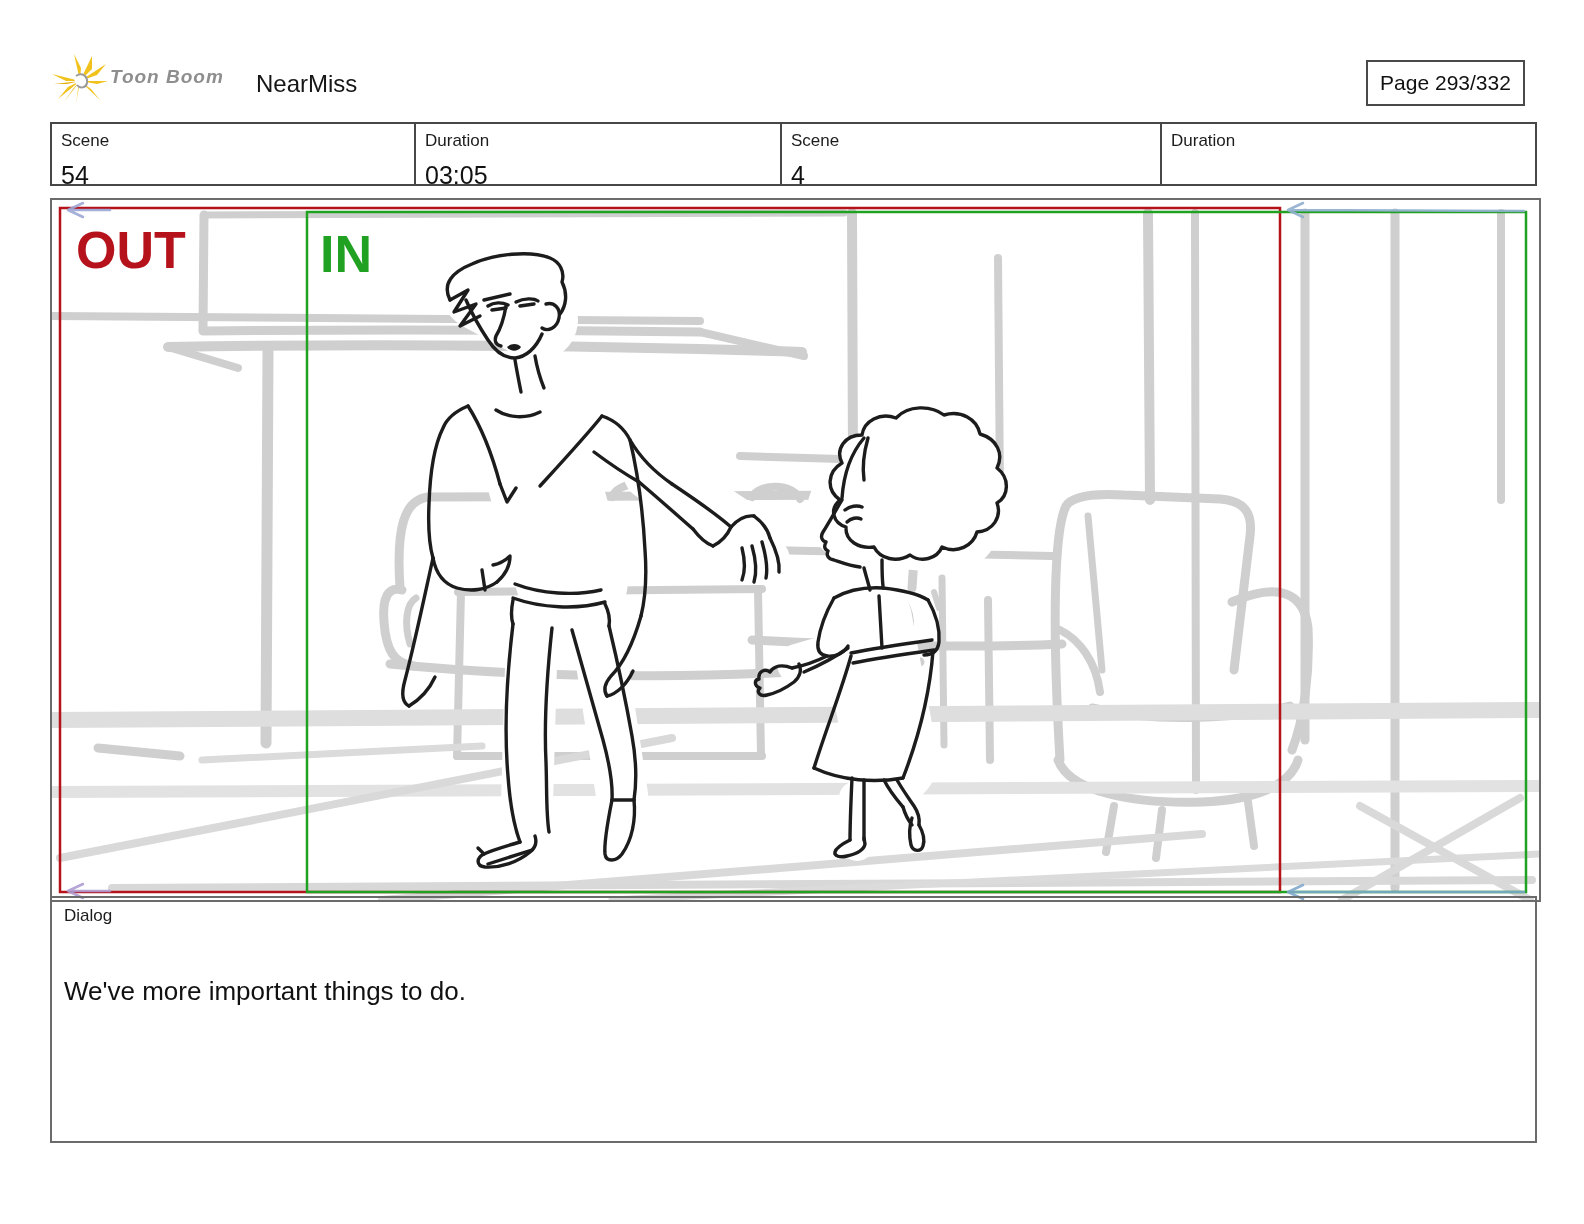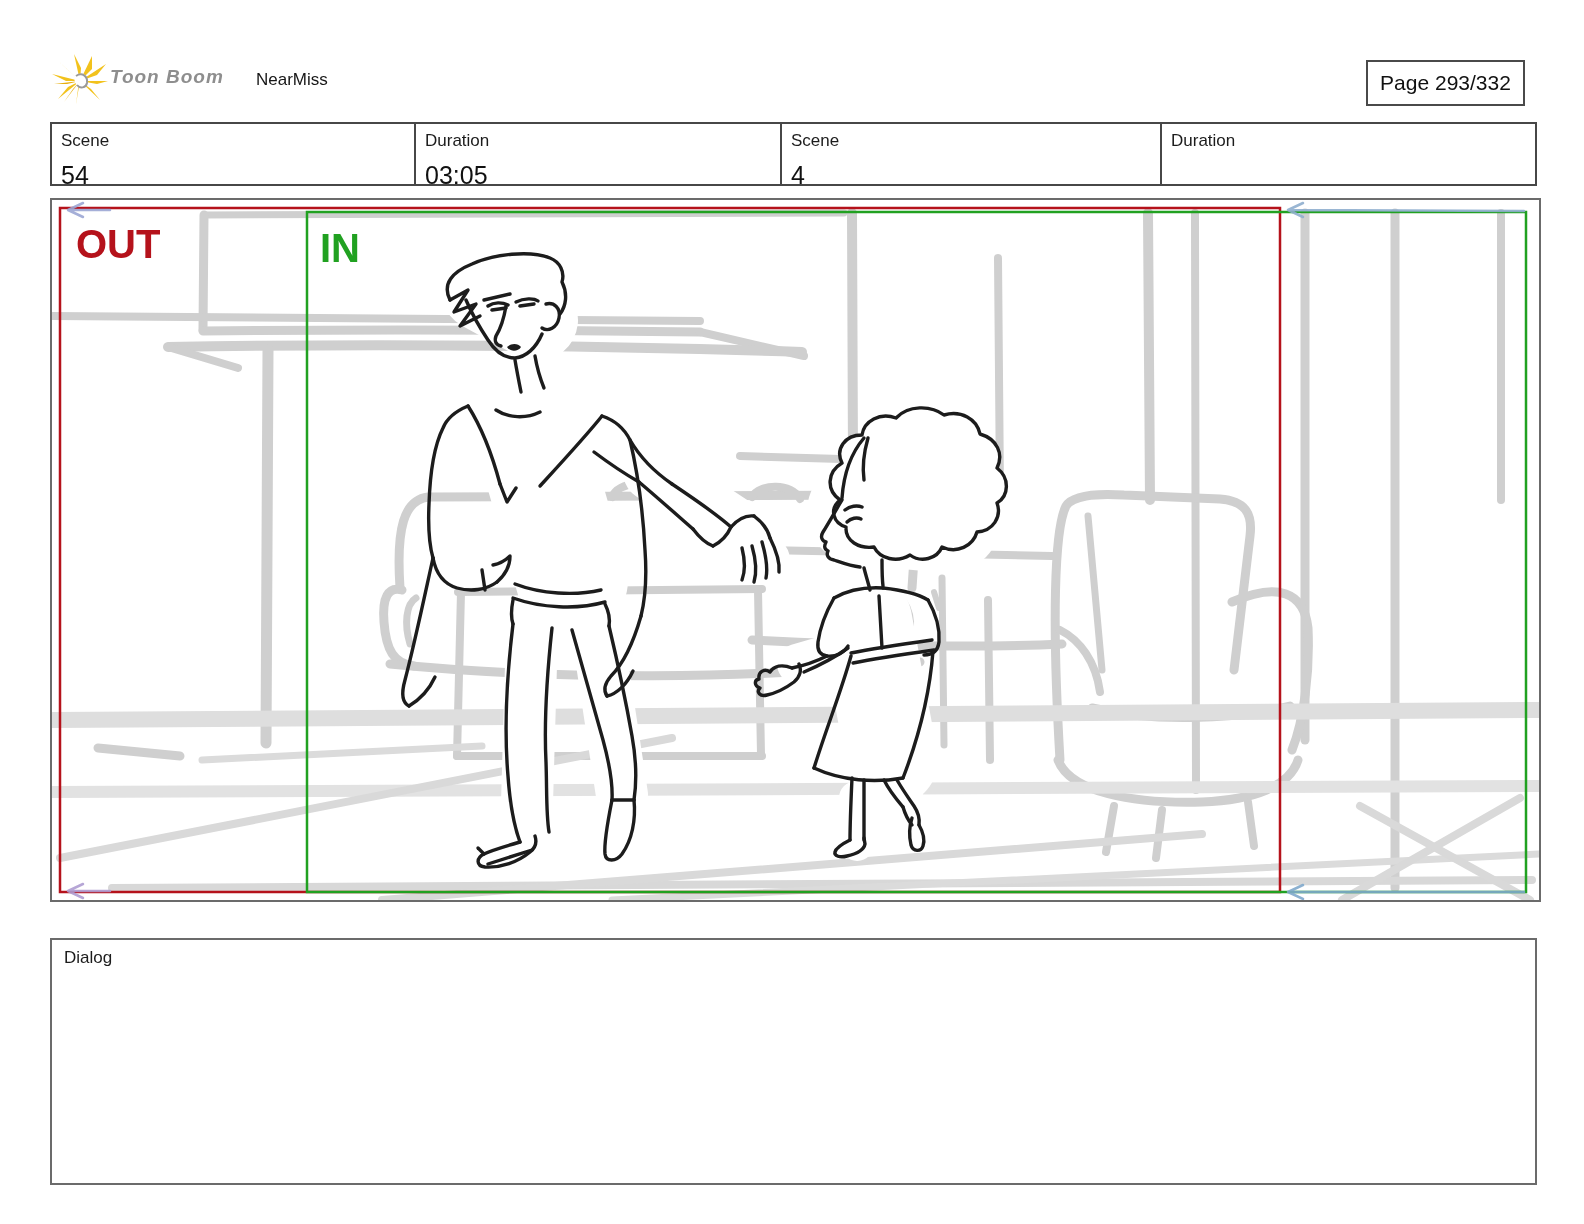--- a/index.html
+++ b/index.html
@@ -4,45 +4,45 @@
 <style>
   html,body{margin:0;padding:0;background:#ffffff;}
   .page{
     position:relative;width:1584px;height:1224px;background:#fff;
     font-family:"Liberation Sans","DejaVu Sans",sans-serif;color:#1a1a1a;overflow:hidden;
   }
   
   .hdr-logo{position:absolute;left:52px;top:54px;width:56px;height:54px;}
   .brand{position:absolute;left:110px;top:66px;font-size:19px;font-weight:bold;font-style:italic;
          color:#8e8e8e;letter-spacing:1px;}
-  .project-title{position:absolute;left:256px;top:70px;font-size:17px;color:#161616;}
+  .project-title{position:absolute;left:256px;top:70px;font-size:24px;color:#161616;}
   .page-box{position:absolute;left:1366px;top:60px;width:155px;height:42px;border:2px solid #4a4a4a;
             display:flex;align-items:center;justify-content:center;font-size:21px;color:#111;}
   
   .info-table{position:absolute;left:50px;top:122px;width:1487px;height:64px;
               border:2px solid #474747;box-sizing:border-box;display:flex;}
   .info-cell{height:100%;box-sizing:border-box;border-right:2px solid #474747;
              padding:6px 0 0 9px;}
   .info-cell:last-child{border-right:none;}
   .cell-label{font-size:17px;color:#1c1c1c;line-height:1.35;}
   .cell-value{font-size:25px;color:#111;margin-top:8px;}
   .w0{width:365px}.w1{width:367px}.w2{width:381px}.w3{width:374px}
   
   .board-panel{position:absolute;left:50px;top:198px;width:1487px;height:700px;
                border:2px solid #6b6b6b;box-sizing:content-box;background:#fff;}
   .board-panel svg{position:absolute;left:0;top:0;width:1487px;height:700px;}
-  .cam-label{position:absolute;font-size:40px;font-weight:bold;line-height:1;user-select:none;}
+  .cam-label{position:absolute;font-size:52px;font-weight:bold;line-height:1;user-select:none;}
   .cam-label.out{left:24px;top:24px;}
   .cam-label.in{left:268px;top:28px;}
   .sketch{stroke-linecap:round;stroke-linejoin:round;fill:none;}
   .ink{stroke:#1c1c1c;stroke-width:3.4;stroke-linecap:round;stroke-linejoin:round;fill:none;}
   .ink-fill{fill:#1c1c1c;stroke:none;}
   .backing{stroke:#ffffff;fill:none;stroke-linecap:round;stroke-linejoin:round;}
   
-  .dialog-box{position:absolute;left:50px;top:938px;width:1487px;height:247px;
+  .dialog-box{position:absolute;left:50px;top:896px;width:1487px;height:247px;
               border:2px solid #6b6b6b;box-sizing:border-box;padding:8px 12px;}
   .dialog-label{font-size:17px;color:#1c1c1c;}
   .dialog-character{font-size:26px;color:#111;margin-top:16px;}
   .dialog-line{font-size:26px;color:#111;margin-top:50px;}
 </style>
 </head>
 <body>
 
 <div class="page">
 
@@ -282,15 +282,16 @@
         <path d="M1472,692 L1238,692 M1251,685 L1236,692 L1251,699" stroke="#7FA8CC"></path>
       </g>
     </svg>
 
     <div id="labelOut" class="cam-label out" style="color: rgb(181, 18, 27);">OUT</div>
     <div id="labelIn" class="cam-label in" style="color: rgb(33, 161, 33);">IN</div>
   </div>
 
   <div class="dialog-box">
     <div class="dialog-label">Dialog</div>
+    <div class="dialog-line">We've more important things to do.</div>
   </div>
 
 </div>
 
 </body></html>

